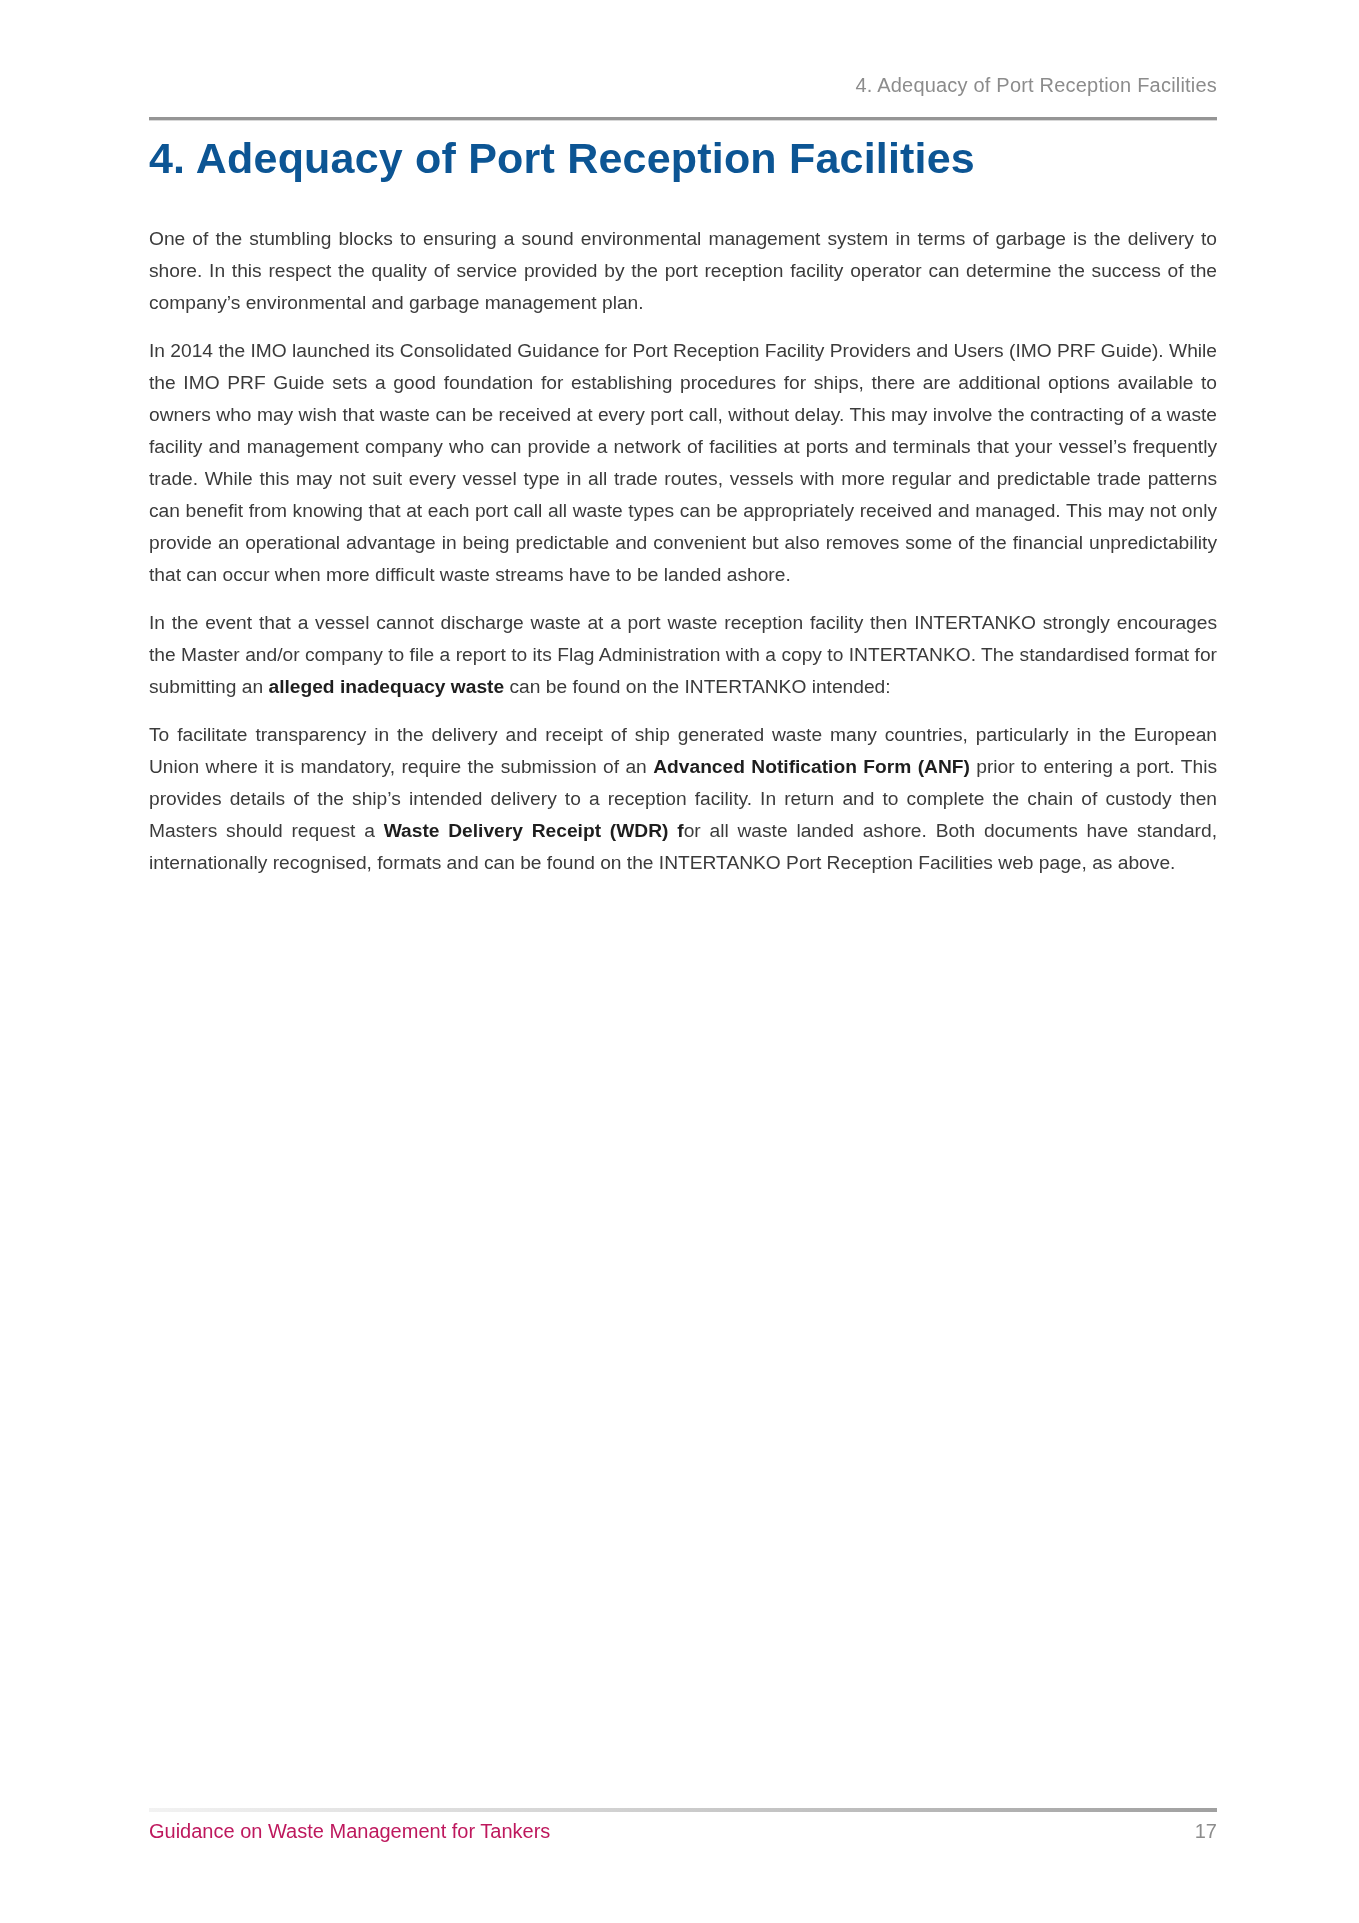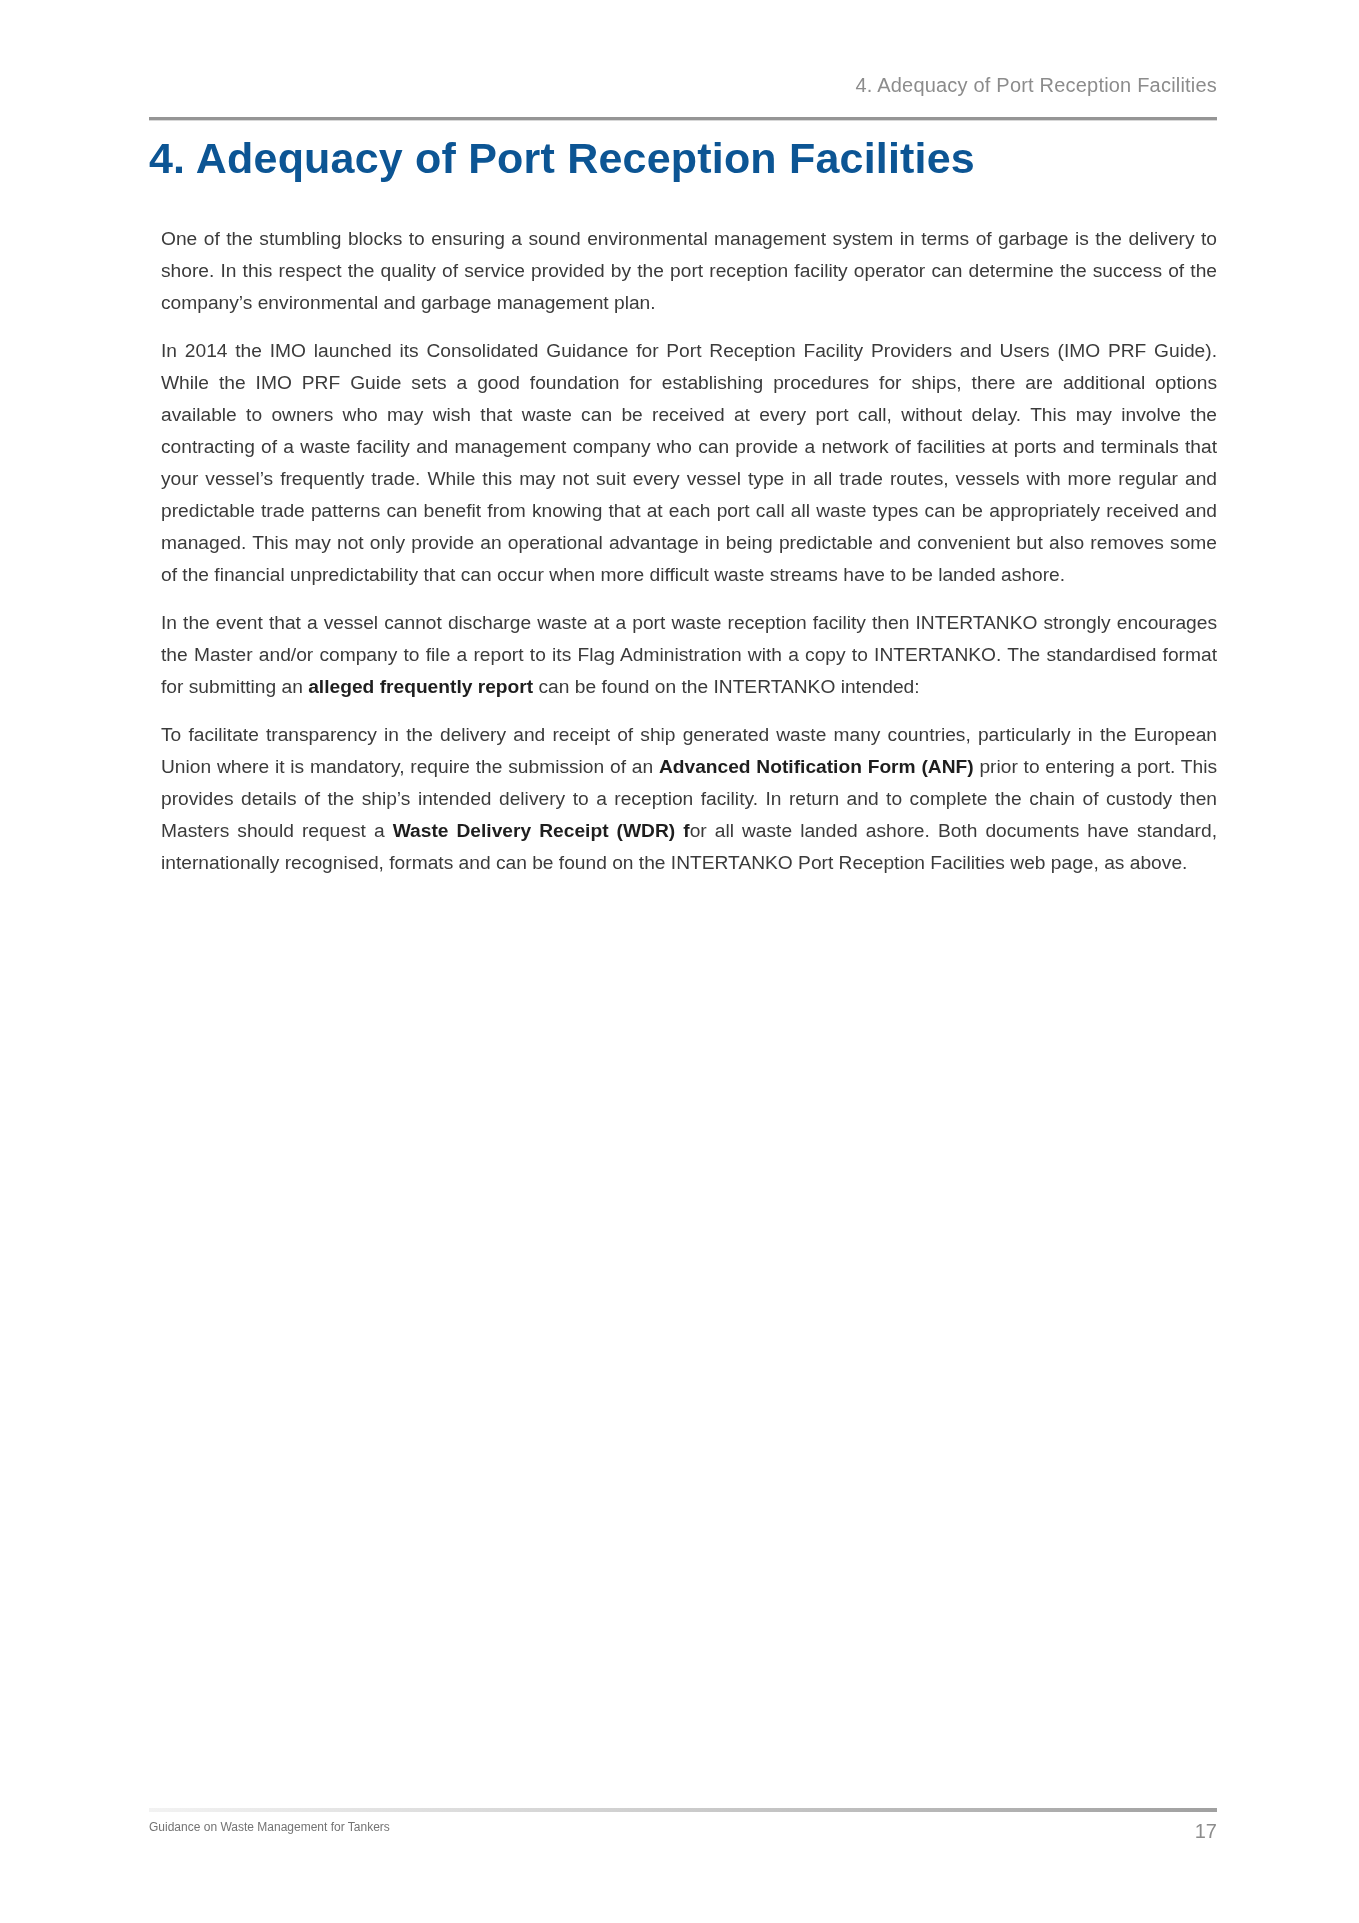--- a/index.html
+++ b/index.html
@@ -6,46 +6,46 @@
   body { width: 1359px; height: 1923px; position: relative; overflow: hidden;
          font-family: "Liberation Sans", "DejaVu Sans", sans-serif; color: #3a3a3a; }
   .page { position: absolute; left: 149px; top: 0; width: 1068px; height: 1723px; }
   .running-header { position: absolute; right: 0; top: 74px; font-size: 20px; color: #8c8c8c;
                     letter-spacing: 0.2px; }
   .header-rule { position: absolute; left: 0; top: 117px; width: 1068px; height: 3px;
                  background: #959595; box-shadow: 0 1px 0 #d8d8d8; }
   .title { position: absolute; left: 0; top: 134px; margin: 0; font-size: 43px; font-weight: bold;
            color: #0c5594; letter-spacing: 0.2px; white-space: nowrap; }
   .body { position: absolute; left: 0; top: 223px; width: 1068px; }
-  .para { margin: 0 0 16px 12px; font-size: 19.2px; line-height: 32px; text-align: justify;
+  .para { margin: 0 0 16px 0; font-size: 19.2px; line-height: 32px; text-align: justify;
           color: #3b3b3b; }
   .para b { color: #1e1e1e; }
   .link-para { margin: 0 0 16px 0; font-size: 19.2px; line-height: 32px; font-weight: bold;
                color: #1e1e1e; }
   .footer-rule { position: absolute; left: 0; top: 1808px; width: 1068px; height: 4px;
                  background: linear-gradient(to right, #f2f2f2 0%, #d4d4d4 40%, #a0a0a0 100%); }
-  .footer-title { position: absolute; left: 0; top: 1820px; font-size: 12px; color: #737373; }
+  .footer-title { position: absolute; left: 0; top: 1820px; font-size: 20px; color: #be185d; }
   .page-number { position: absolute; right: 0; top: 1820px; font-size: 20px; color: #8c8c8c; text-align: right; }
 </style>
 </head>
 <body>
 
 <div class="page">
 
   <div class="running-header">4. Adequacy of Port Reception Facilities</div>
   <div class="header-rule"></div>
 
   <h1 class="title">4. Adequacy of Port Reception Facilities</h1>
 
   <div class="body">
     <p class="para">One of the stumbling blocks to ensuring a sound environmental management system in terms of garbage is the delivery to shore. In this respect the quality of service provided by the port reception facility operator can determine the success of the company’s environmental and garbage management plan.</p>
 
     <p class="para">In 2014 the IMO launched its Consolidated Guidance for Port Reception Facility Providers and Users (IMO PRF Guide). While the IMO PRF Guide sets a good foundation for establishing procedures for ships, there are additional options available to owners who may wish that waste can be received at every port call, without delay. This may involve the contracting of a waste facility and management company who can provide a network of facilities at ports and terminals that your vessel’s frequently trade. While this may not suit every vessel type in all trade routes, vessels with more regular and predictable trade patterns can benefit from knowing that at each port call all waste types can be appropriately received and managed. This may not only provide an operational advantage in being predictable and convenient but also removes some of the financial unpredictability that can occur when more difficult waste streams have to be landed ashore.</p>
 
-    <p class="para"><span>In the event that a vessel cannot discharge waste at a port waste reception facility then INTERTANKO strongly encourages the Master and/or company to file a report to its Flag Administration with a copy to INTERTANKO. The standardised format for submitting an </span><b>alleged frequently report</b><span> can be found on the INTERTANKO intended:</span></p>
+    <p class="para"><span>In the event that a vessel cannot discharge waste at a port waste reception facility then INTERTANKO strongly encourages the Master and/or company to file a report to its Flag Administration with a copy to INTERTANKO. The standardised format for submitting an </span><b>alleged inadequacy waste</b><span> can be found on the INTERTANKO intended:</span></p>
 
 
 
     <p class="para"><span>To facilitate transparency in the delivery and receipt of ship generated waste many countries, particularly in the European Union where it is mandatory, require the submission of an </span><b>Advanced Notification Form (ANF)</b><span> prior to entering a port. This provides details of the ship’s intended delivery to a reception facility. In return and to complete the chain of custody then Masters should request a </span><b>Waste Delivery Receipt (WDR) f</b><span>or all waste landed ashore. Both documents have standard, internationally recognised, formats and can be found on the INTERTANKO Port Reception Facilities web page, as above.</span></p>
   </div>
 
   <div class="footer-rule"></div>
   <div class="footer-title">Guidance on Waste Management for Tankers</div>
   <div class="page-number">17</div>
 

